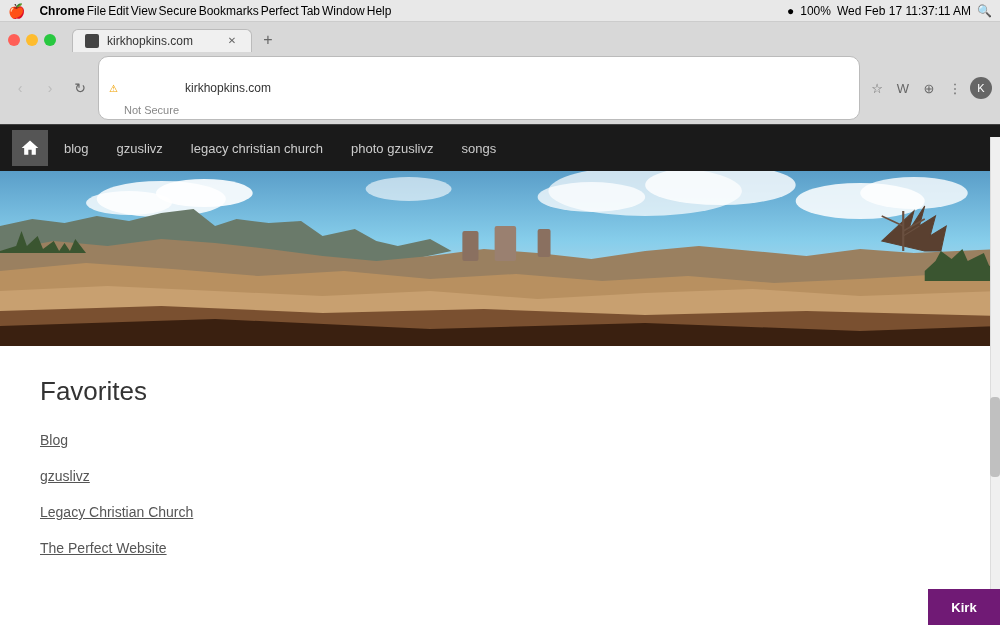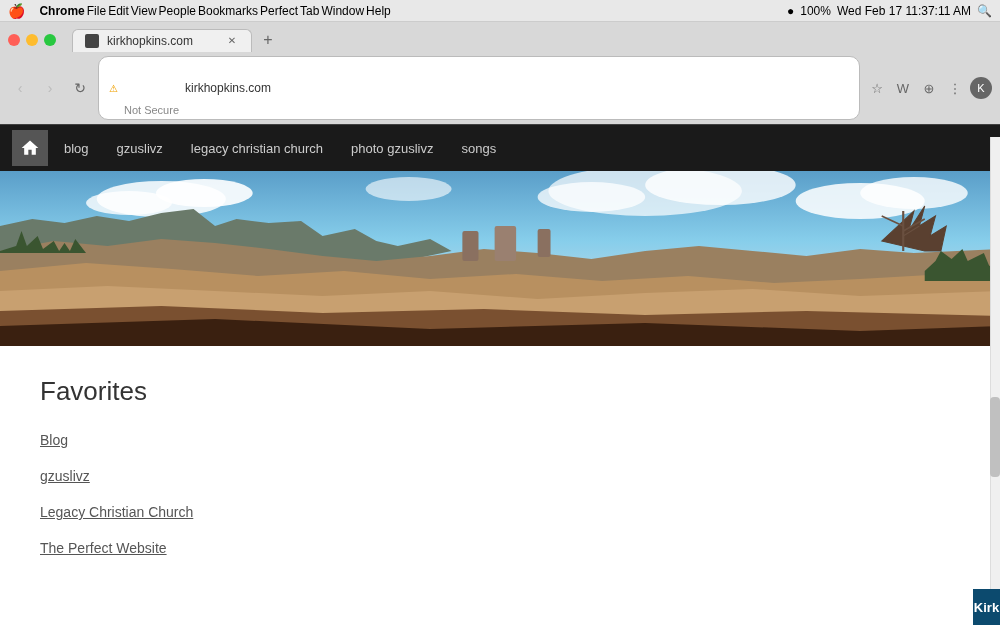--- a/index.html
+++ b/index.html
@@ -198,44 +198,44 @@
       height: 80px;
       background: #c0c0c0;
       border-radius: 4px;
     }
 
     
     .kirk-badge {
       position: absolute;
       bottom: 0;
       right: 0;
-      width: 27px;
+      width: 72px;
       height: 36px;
-      background: #0c4a6e;
+      background: #701a75;
       display: flex;
       align-items: center;
       justify-content: center;
       color: white;
       font-size: 13px;
       font-weight: bold;
     }
   </style>
 </head>
 <body>
 
 <div style="position:relative; width:1000px; height:625px; overflow:hidden;">
 
   <div class="menubar">
     <span class="menubar-apple">🍎</span>
     <div class="menubar-items">
       <span style="font-weight:600;">Chrome</span>
       <span>File</span>
       <span>Edit</span>
       <span>View</span>
-      <span>People</span>
+      <span>Secure</span>
       <span>Bookmarks</span>
       <span>Perfect</span>
       <span>Tab</span>
       <span>Window</span>
       <span>Help</span>
     </div>
     <div class="menubar-right">
       <span style="display:flex;gap:6px;align-items:center;">
         <span>●</span>
         <span>100%</span>

